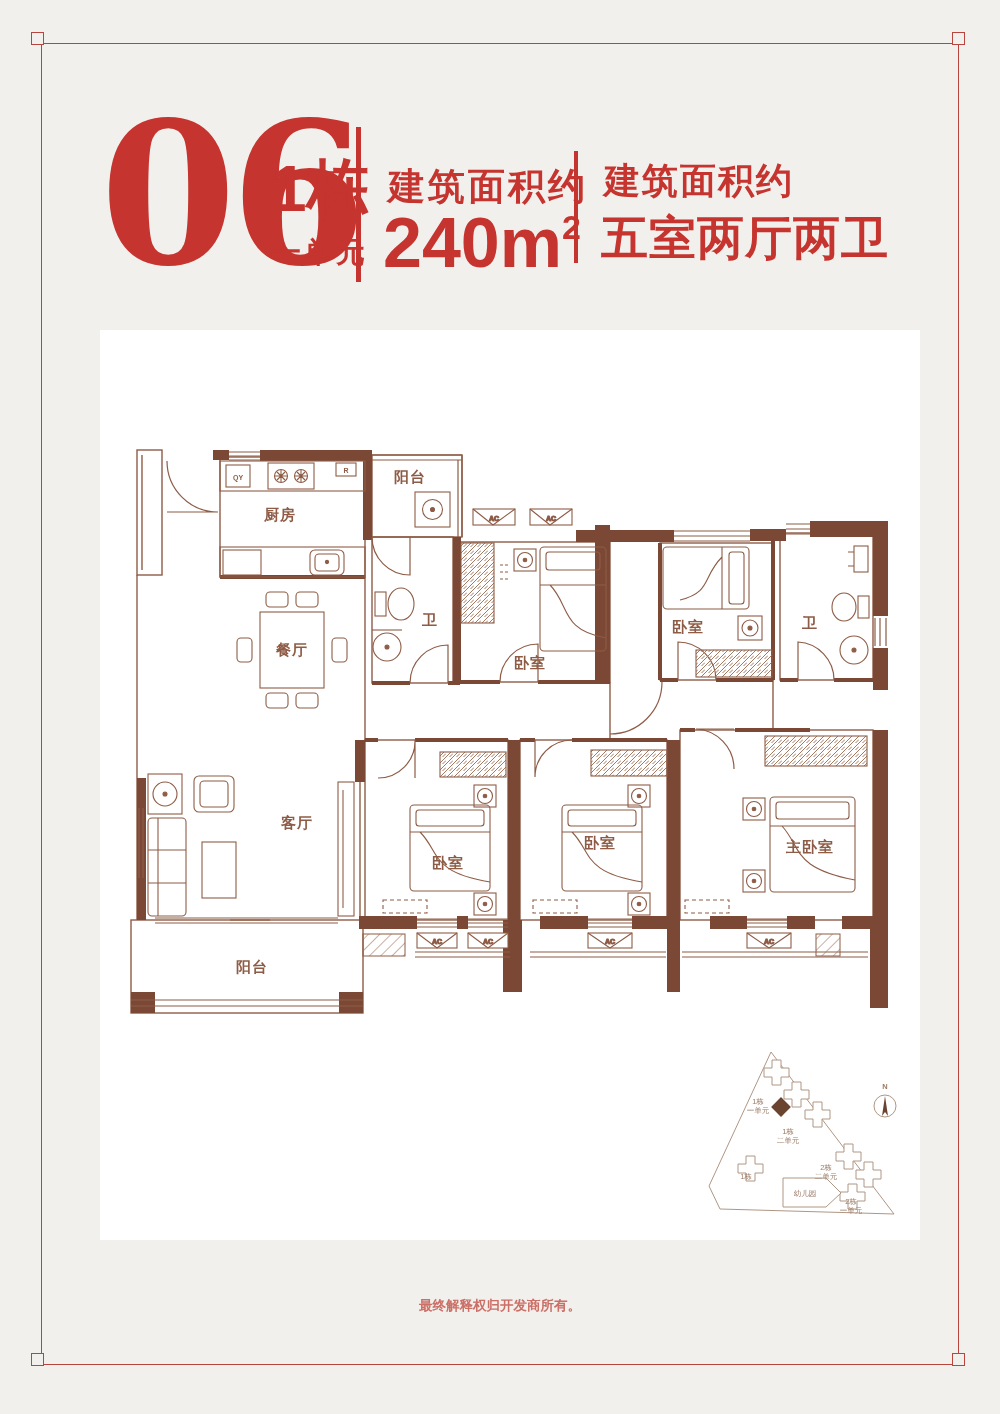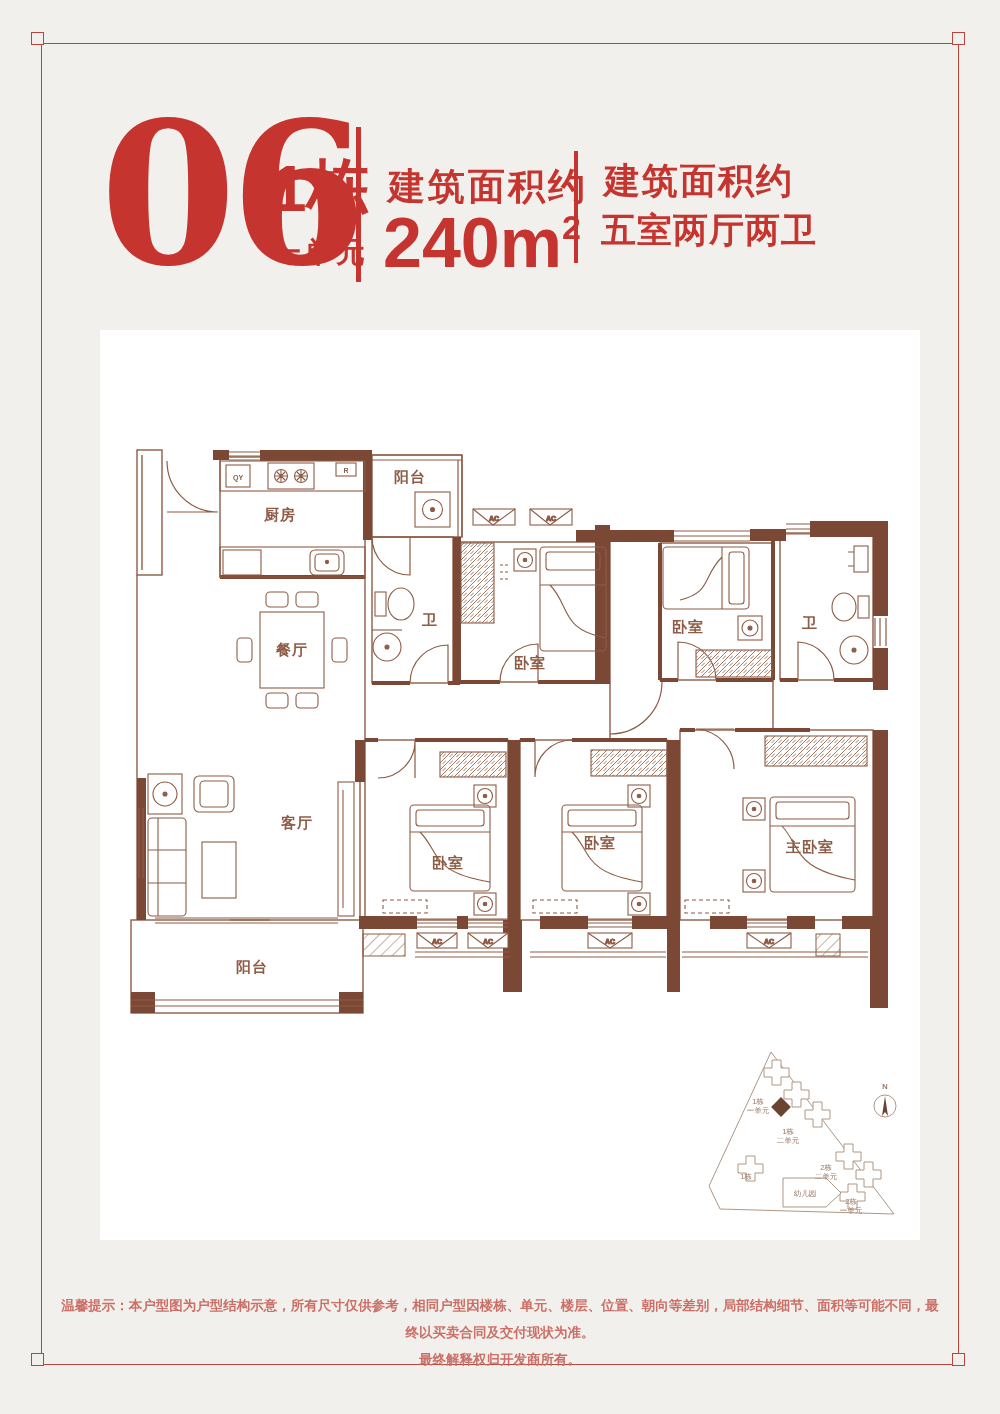--- a/index.html
+++ b/index.html
@@ -15,21 +15,21 @@
   .num02{left:100px;top:96px;font-family:"DejaVu Serif","Liberation Serif",serif;
          font-weight:bold;font-size:196px;line-height:196px;letter-spacing:-6px;}
   .bldg{left:271px;top:146px;font-size:64px;font-weight:bold;}
   .unit{left:272px;top:233px;font-size:29px;font-weight:bold;letter-spacing:3px;}
   .div1{left:356px;top:127px;width:5px;height:155px;background:#c5342e;}
   .area-label{left:388px;top:162px;font-size:37px;font-weight:bold;letter-spacing:3px;}
   .area-value{left:383px;top:203px;font-size:70px;font-weight:bold;}
   .area-value sup{font-size:34px;vertical-align:28px;}
   .div2{left:574px;top:151px;width:3.5px;height:112px;background:#c5342e;}
   .review{left:604px;top:157px;font-size:36px;font-weight:bold;letter-spacing:2px;}
-  .layoutd{left:601px;top:207px;font-size:35px;font-weight:bold;letter-spacing:1px;}
+  .layoutd{left:601px;top:207px;font-size:47px;font-weight:bold;letter-spacing:1px;}
 
   .card{position:absolute;left:100px;top:330px;width:820px;height:910px;background:#ffffff;}
   .plan-svg{position:absolute;left:10px;top:70px;}
   .site-svg{position:absolute;left:608px;top:716px;}
 
   .disclaimer{position:absolute;left:60px;top:1292px;width:880px;text-align:center;
               color:#cb6f67;font-size:13.5px;line-height:27px;font-weight:bold;}
 
   svg text{font-family:"Liberation Sans","DejaVu Sans",sans-serif;}
   .rlab{fill:#8e5c46;font-size:15px;font-weight:bold;letter-spacing:1px;}
@@ -374,15 +374,14 @@
   <text class="slab" x="143" y="167" text-anchor="middle">一单元</text>
   <g>
     <circle cx="177" cy="60" r="11" fill="none" stroke="#b09684" stroke-width="1"></circle>
     <polygon points="177,50 180,70 177,66 174,70" fill="#6b4431"></polygon>
     <text class="slab" x="177" y="43" text-anchor="middle" font-weight="bold">N</text>
   </g>
 </svg>
 </div>
 
 <div class="disclaimer">
-  <div>温馨提示：本户型图为户型结构示意，所有尺寸仅供参考，相同户型因楼栋、单元、楼层、位置、朝向等差别，局部结构细节、面积等可能不同，最终以买卖合同及交付现状为准。</div>
   <div>最终解释权归开发商所有。</div>
 </div>
 
 </body></html>

